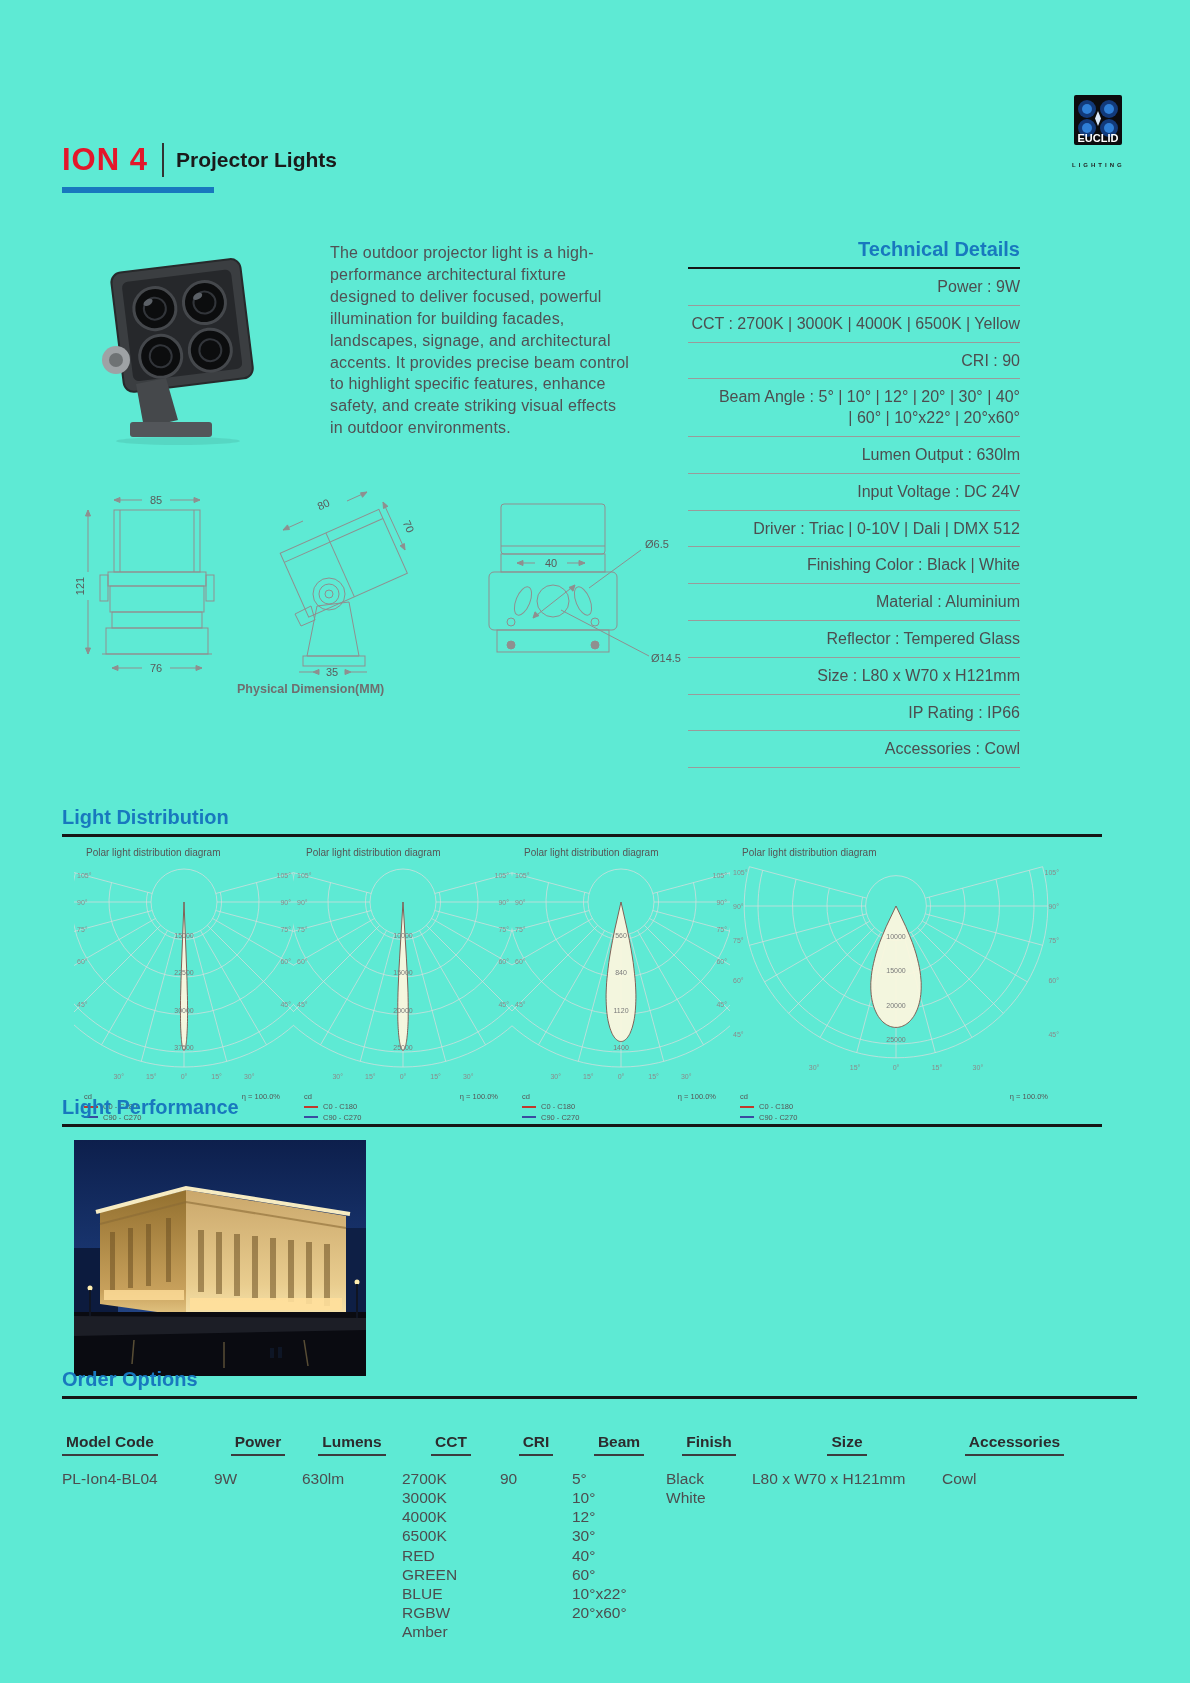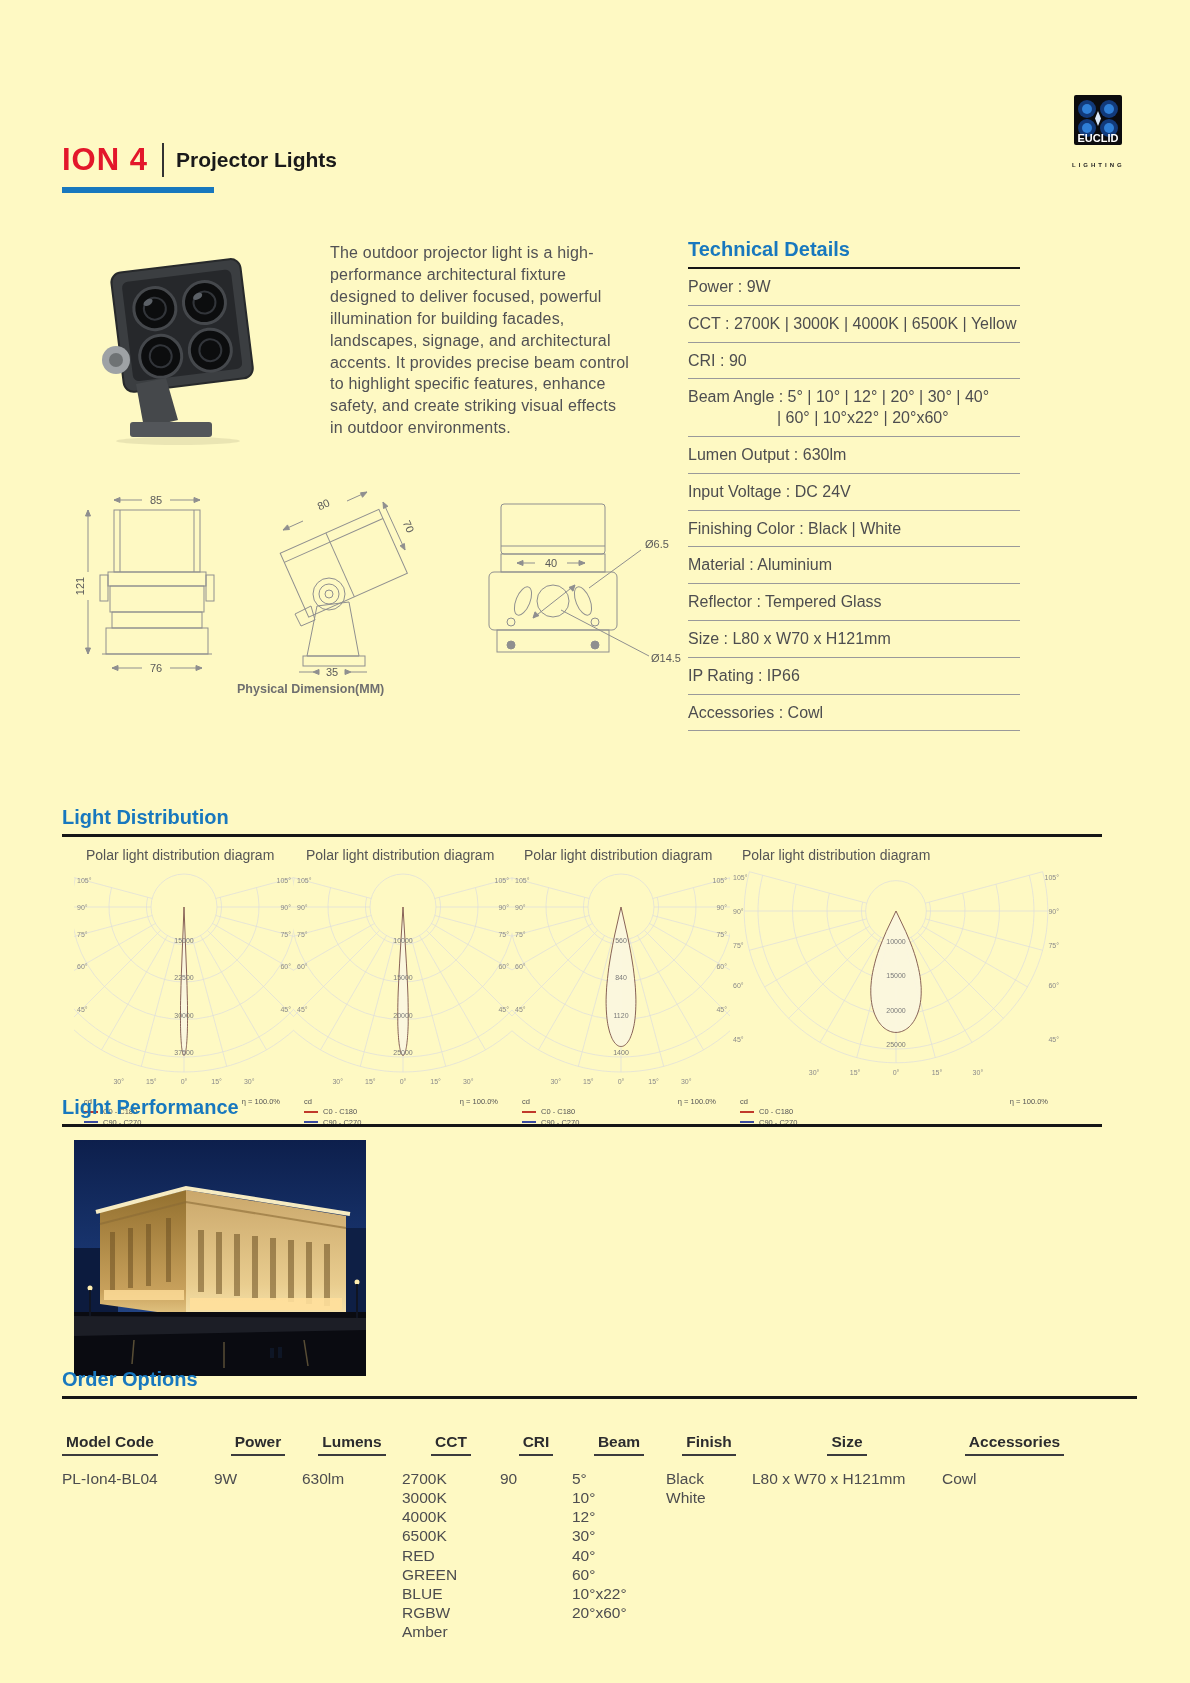--- a/index.html
+++ b/index.html
@@ -1,54 +1,54 @@
 <!DOCTYPE html>
 <html><head>
 <meta charset="utf-8">
 <style>
   * { margin:0; padding:0; box-sizing:border-box; }
   body { background:#ffffff; font-family:"Liberation Sans", sans-serif; }
-  .page { position:relative; width:1190px; height:1683px; margin:0 auto; background:#fef9c3; overflow:hidden; color:#4d4d4f; }
+  .page { position:relative; width:1190px; height:1683px; margin:0 auto; background:#5eead4; overflow:hidden; color:#4d4d4f; }
 
   
   .logo { position:absolute; top:95px; right:66px; width:52px; text-align:center; }
   .logo-sub { font-size:6px; letter-spacing:3px; color:#222; margin-top:1px; font-weight:bold; }
   .title-row { position:absolute; top:142px; left:62px; }
   .title-line { display:flex; align-items:center; }
   .ion-name { font-size:31px; font-weight:bold; color:#e3172b; letter-spacing:1px; }
   .title-divider { width:2px; height:34px; background:#333; margin:0 12px 0 14px; }
   .cat-name { font-size:21px; font-weight:bold; color:#1a1a1a; }
   .blue-bar { width:152px; height:6px; background:#1878be; margin-top:9px; }
 
   
   .product-row { position:absolute; top:238px; left:62px; display:flex; }
   .left-col { width:628px; }
   .photo-desc { display:flex; }
   .product-photo { width:212px; margin-left:16px; }
   .description { width:300px; margin-left:40px; margin-top:4px; font-size:16px; line-height:1.37; color:#515154; letter-spacing:0.2px; }
-  .tech { width:332px; margin-left:-2px; }
+  .tech { width:332px; margin-left:-2px;text-align:right; }
   .sec-h { font-size:20px; font-weight:bold; color:#1878be; }
   .tech .sec-h { padding-bottom:6px; border-bottom:2px solid #161616; }
   .tech-row { font-size:16px; color:#4d4d4f; padding:8px 0 7px 0; border-bottom:1px solid #9a9a9a; white-space:pre-wrap; line-height:1.3; }
   .tech-row:last-child { border-bottom:1px solid #9a9a9a; }
 
   
   .dims { margin-top:36px; margin-left:10px; }
   .dims-row { display:flex; align-items:flex-end; }
   .dim-draw { stroke:#8f8f8f; }
   .dim-label { font-size:11px; fill:#5a5a5a; font-family:"Liberation Sans",sans-serif; }
   .dims-caption { font-size:12.5px; font-weight:bold; color:#6f6f6f; margin-left:165px; margin-top:2px; }
 
   
   .section { position:absolute; left:62px; }
   .ld { top:806px; width:1040px; }
   .rule { height:3px; background:#161616; margin-top:5px; }
   .charts { display:flex; margin-top:6px; margin-left:12px; align-items:flex-start; }
   .chart { flex:none; }
-  .ctitle { font-size:14px; color:#555; margin:4px 0 2px 12px; }
+  .ctitle { font-size:10px; color:#555; margin:4px 0 2px 12px; }
   .ringlab { font-size:7px; fill:#7b7b7b; }
   .anglab { font-size:7px; fill:#8a8a8a; }
   .clegend { font-size:7.5px; color:#555; margin-left:10px; margin-top:-2px;text-align:center; }
   .lrow { display:flex; align-items:center; margin-top:1.5px; }
   .lkey { display:inline-block; width:14px; height:2px; margin-right:5px; }
   .eta { margin-left:auto; margin-right:14px; }
   .cdlab { font-weight:normal; }
 
   
   .lp { top:1096px; width:1040px; }
@@ -224,20 +224,21 @@
 
     <div class="tech">
       <h2 class="sec-h">Technical Details</h2>
       <div>
           <div class="tech-row"><div>Power : 9W</div></div>
           <div class="tech-row"><div>CCT : 2700K | 3000K | 4000K | 6500K | Yellow</div></div>
           <div class="tech-row"><div>CRI : 90</div></div>
           <div class="tech-row"><div>Beam Angle : 5° | 10° | 12° | 20° | 30° | 40°</div><div>                    | 60° | 10°x22° | 20°x60°</div></div>
           <div class="tech-row"><div>Lumen Output : 630lm</div></div>
           <div class="tech-row"><div>Input Voltage : DC 24V</div></div>
+          <div class="tech-row"><div>Driver : Triac | 0-10V | Dali | DMX 512</div></div>
           <div class="tech-row"><div>Finishing Color : Black | White</div></div>
           <div class="tech-row"><div>Material : Aluminium</div></div>
           <div class="tech-row"><div>Reflector : Tempered Glass</div></div>
           <div class="tech-row"><div>Size : L80 x W70 x H121mm</div></div>
           <div class="tech-row"><div>IP Rating : IP66</div></div>
           <div class="tech-row"><div>Accessories : Cowl</div></div>
         </div>
     </div>
   </div>
 

